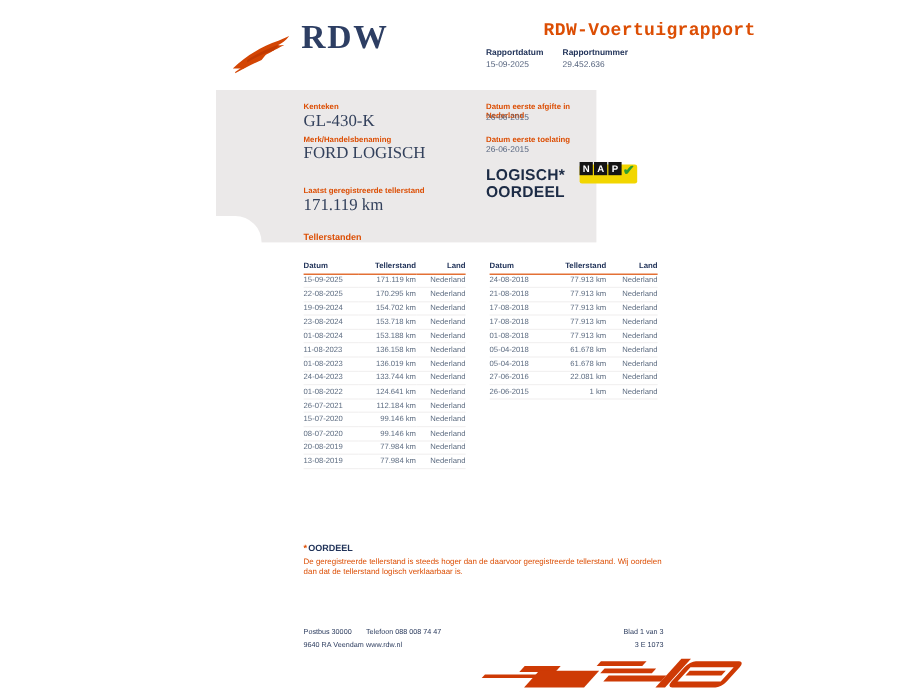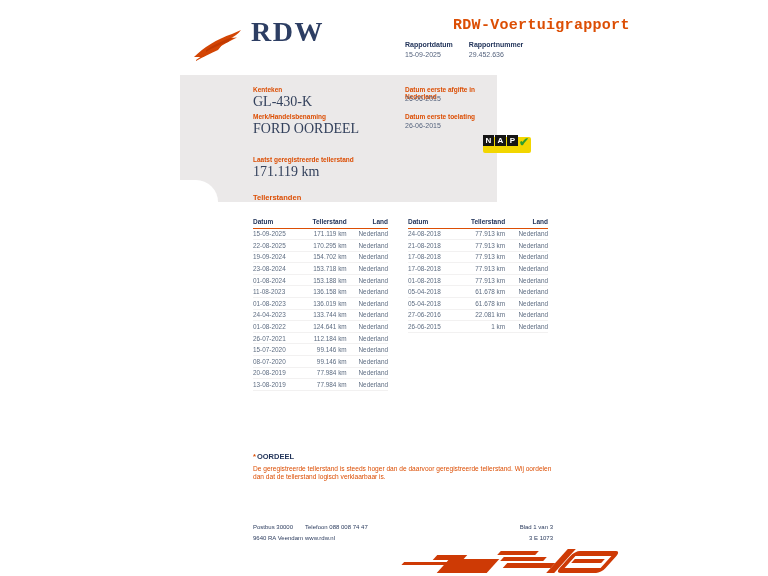--- a/index.html
+++ b/index.html
@@ -105,31 +105,35 @@
     </div>
   </div>
 
   <div class="panel">
     <div class="panel-notch"></div>
 
     <div class="olabel" style="left:73px; top:11px;">Kenteken</div>
     <div class="value-serif" style="left:73px; top:19px;">GL-430-K</div>
 
     <div class="olabel" style="left:73px; top:38px;">Merk/Handelsbenaming</div>
-    <div class="value-serif" style="left:73px; top:46px;">FORD OORDEEL</div>
+    <div class="value-serif" style="left:73px; top:46px;">FORD LOGISCH</div>
 
     <div class="olabel" style="left:73px; top:81px;">Laatst geregistreerde tellerstand</div>
     <div class="value-serif" style="left:73px; top:89px;">171.119 km</div>
 
     <div class="olabel" style="left:225px; top:11px;">Datum eerste afgifte in Nederland</div>
     <div class="value-sm" style="left:225px; top:20px;">26-06-2015</div>
 
     <div class="olabel" style="left:225px; top:38px;">Datum eerste toelating</div>
     <div class="value-sm" style="left:225px; top:47px;">26-06-2015</div>
 
+    <div class="oordeel">
+      <div>LOGISCH*</div>
+      <div>OORDEEL</div>
+    </div>
 
     <div class="nap-badge">
       <div class="nap-letters">
         <span class="nap-sq">N</span>
         <span class="nap-sq">A</span>
         <span class="nap-sq">P</span>
       </div>
       <span class="nap-check">✔</span>
     </div>
   </div>

